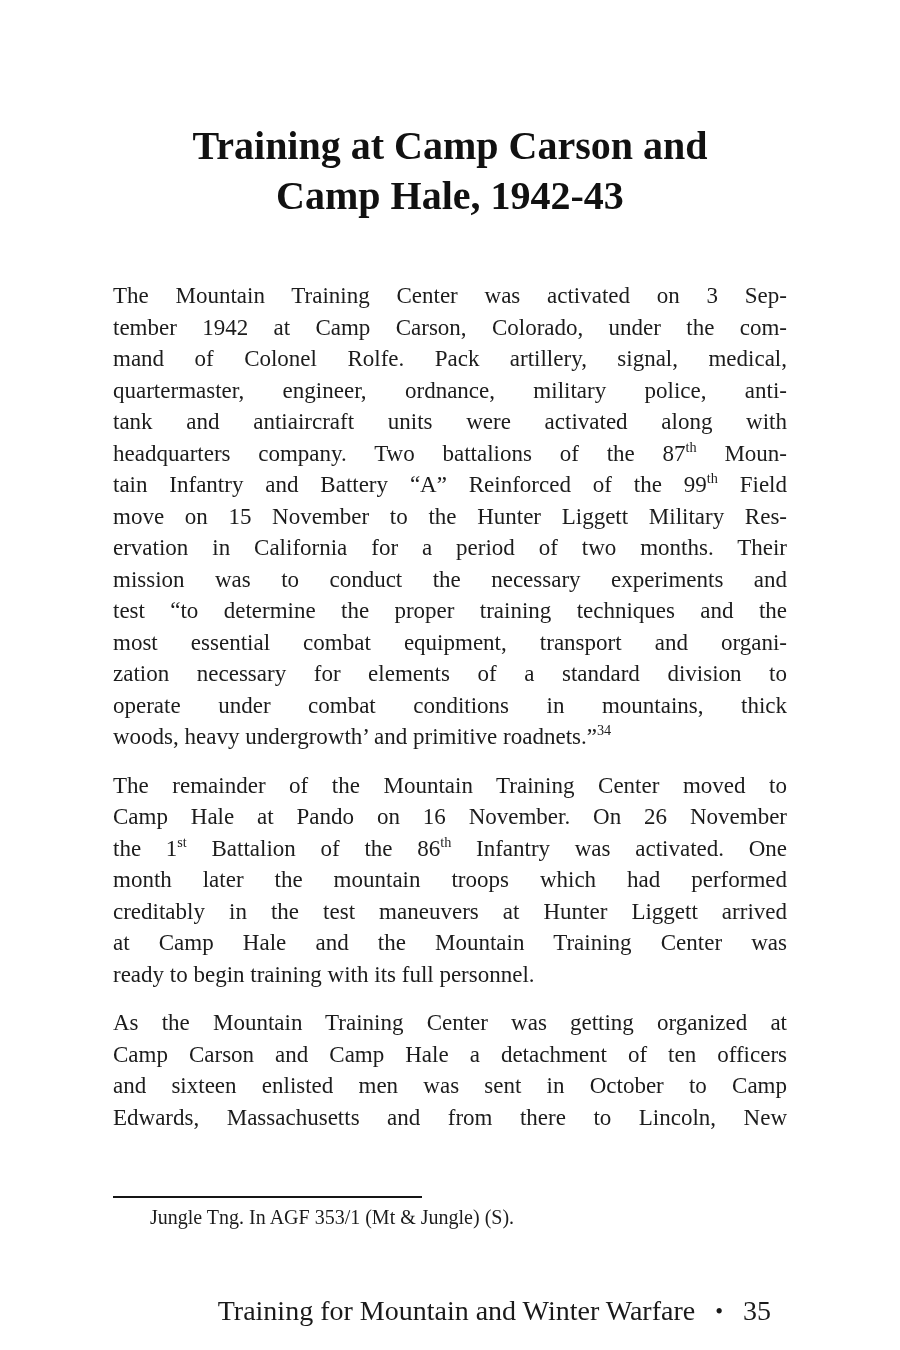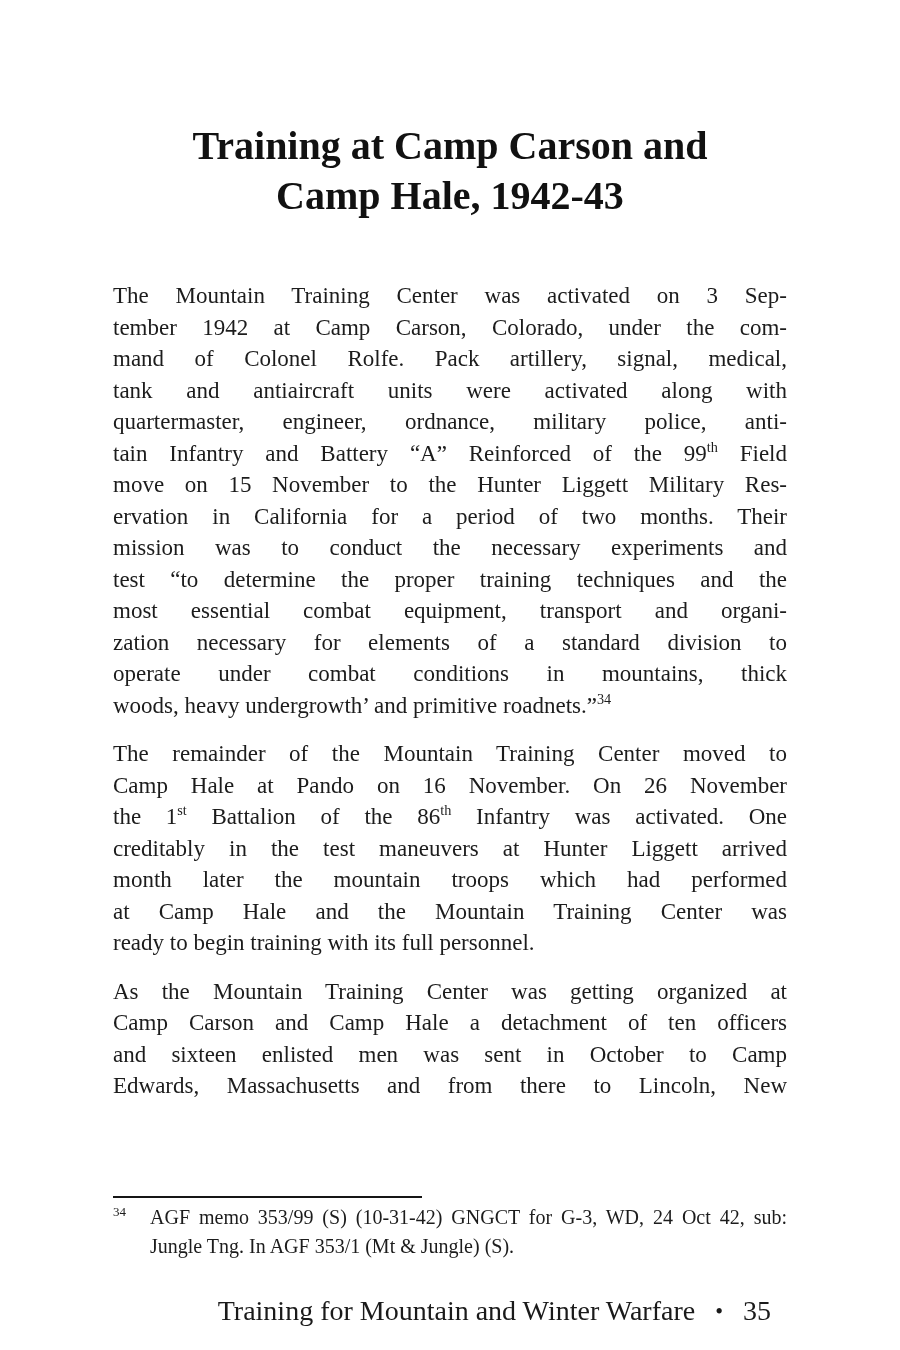--- a/index.html
+++ b/index.html
@@ -94,55 +94,53 @@
   <div class="chapter-title">
     <div>Training at Camp Carson and</div>
     <div>Camp Hale, 1942-43</div>
   </div>
 
   <div class="body-text">
     <div class="para">
         <div class="line">The Mountain Training Center was activated on 3 Sep-</div>
         <div class="line">tember 1942 at Camp Carson, Colorado, under the com-</div>
         <div class="line">mand of Colonel Rolfe. Pack artillery, signal, medical,</div>
+        <div class="line">quartermaster, engineer, ordnance, military police, anti-</div>
         <div class="line">tank and antiaircraft units were activated along with</div>
-        <div class="line">quartermaster, engineer, ordnance, military police, anti-</div>
+        <div class="line">headquarters company. Two battalions of the 87<sup>th</sup> Moun-</div>
         <div class="line">tain Infantry and Battery “A” Reinforced of the 99<sup>th</sup> Field</div>
         <div class="line">move on 15 November to the Hunter Liggett Military Res-</div>
         <div class="line">ervation in California for a period of two months. Their</div>
         <div class="line">mission was to conduct the necessary experiments and</div>
         <div class="line">test “to determine the proper training techniques and the</div>
         <div class="line">most essential combat equipment, transport and organi-</div>
         <div class="line">zation necessary for elements of a standard division to</div>
         <div class="line">operate under combat conditions in mountains, thick</div>
         <div class="line line-last">woods, heavy undergrowth’ and primitive roadnets.”<sup>34</sup></div>
       </div>
     <div class="para">
         <div class="line">The remainder of the Mountain Training Center moved to</div>
         <div class="line">Camp Hale at Pando on 16 November. On 26 November</div>
         <div class="line">the 1<sup>st</sup> Battalion of the 86<sup>th</sup> Infantry was activated. One</div>
+        <div class="line">month later the mountain troops which had performed</div>
         <div class="line">creditably in the test maneuvers at Hunter Liggett arrived</div>
-        <div class="line">month later the mountain troops which had performed</div>
         <div class="line">at Camp Hale and the Mountain Training Center was</div>
         <div class="line line-last">ready to begin training with its full personnel.</div>
       </div>
     <div class="para">
         <div class="line">As the Mountain Training Center was getting organized at</div>
         <div class="line">Camp Carson and Camp Hale a detachment of ten officers</div>
         <div class="line">and sixteen enlisted men was sent in October to Camp</div>
         <div class="line">Edwards, Massachusetts and from there to Lincoln, New</div>
       </div>
   </div>
 
   <div class="fn-rule"></div>
 
   <div class="footnote">
-    <div class="fn-line1">
-      <span class="fn-marker"><sup>34</sup></span><span>AGF memo 353/99 (S) (10-31-42) GNGCT for G-3, WD, 24 Oct 42, sub:</span>
-    </div>
     <div class="fn-line2">Jungle Tng. In AGF 353/1 (Mt &amp; Jungle) (S).</div>
   </div>
 
   <div class="page-footer">
     <span>Training for Mountain and Winter Warfare</span><span class="footer-bullet">•</span><span>35</span>
   </div>
 
 </div>
 
 </body></html>

